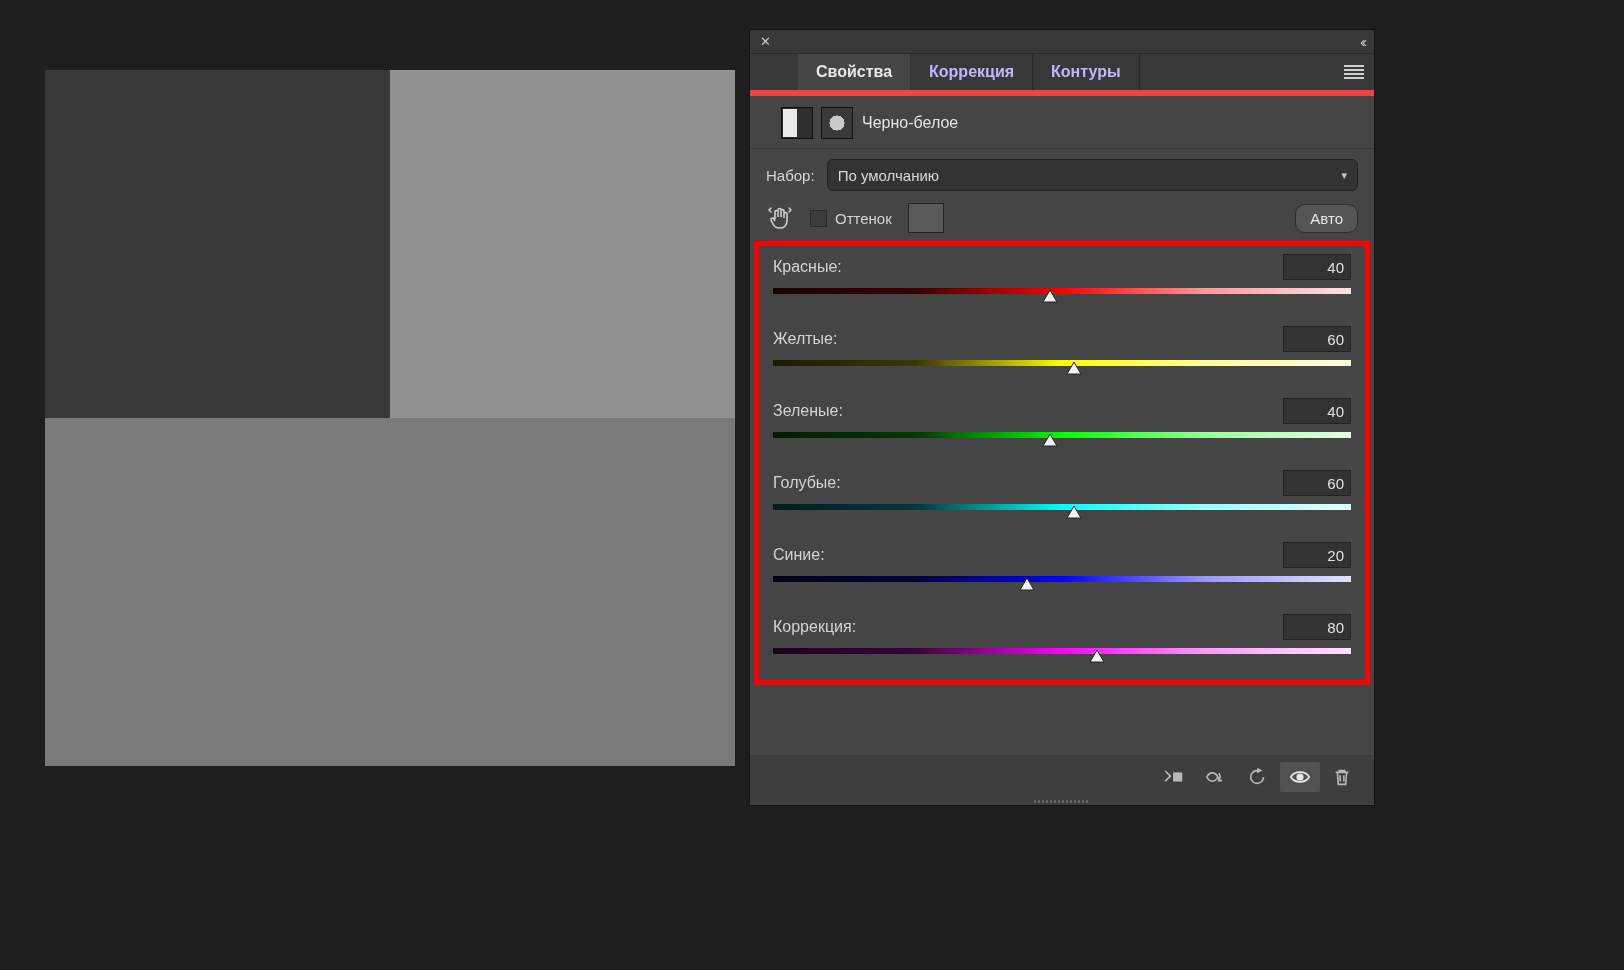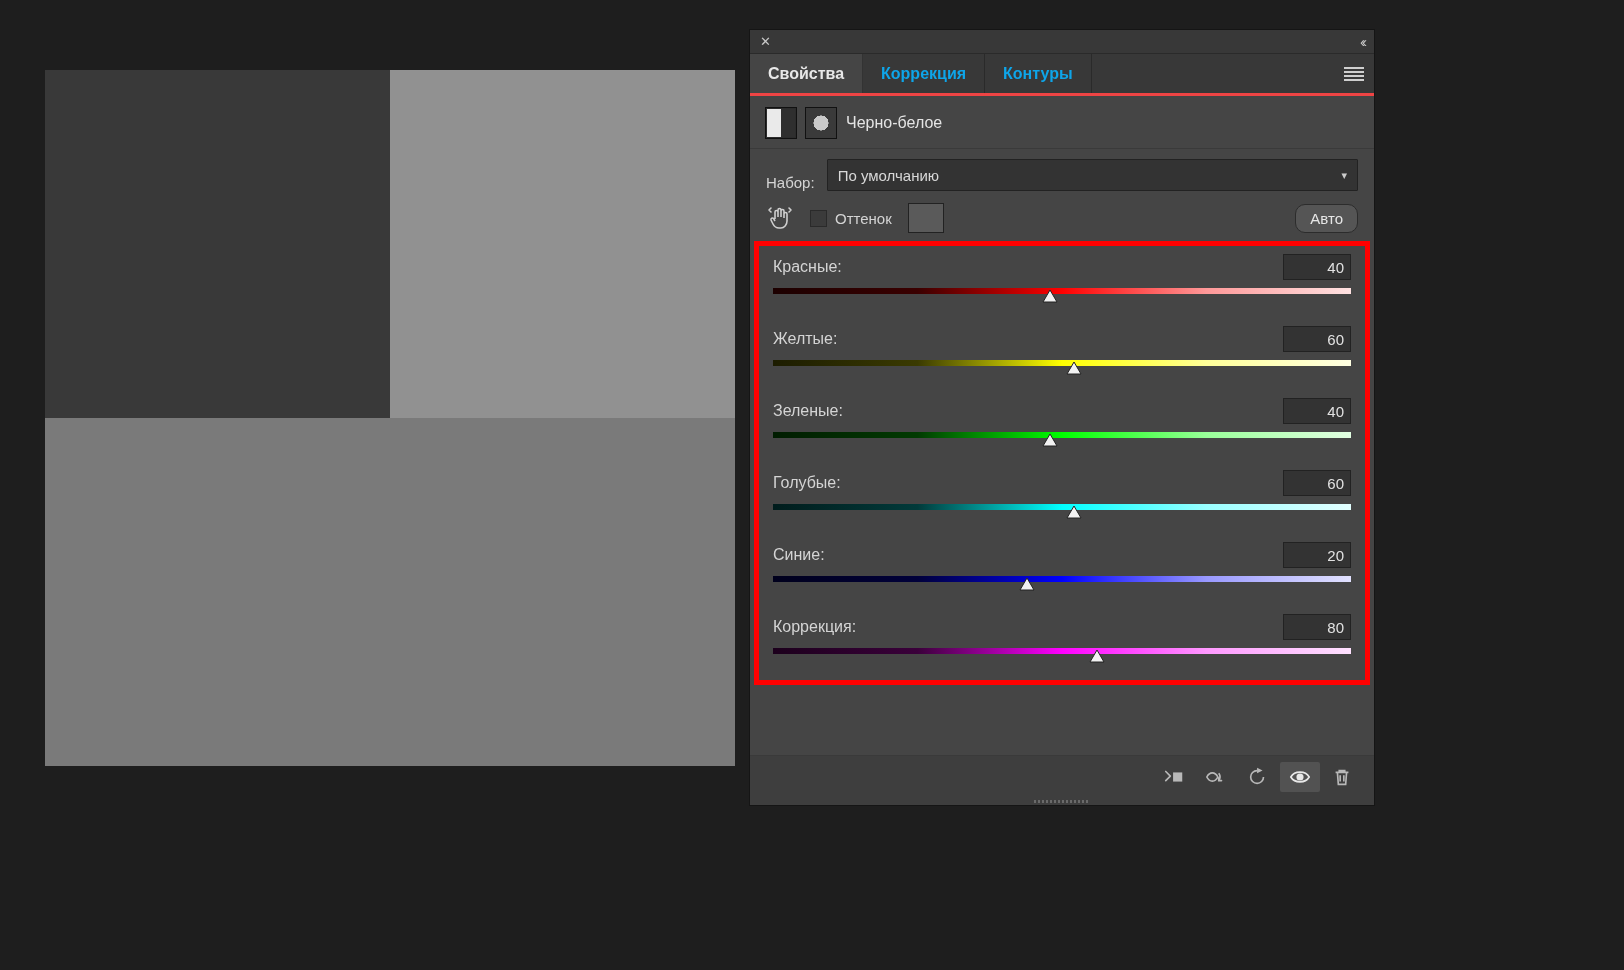--- a/index.html
+++ b/index.html
@@ -63,30 +63,31 @@
     cursor: pointer;
     padding: 0 4px;
   }
 
   
   .tabs-row {
     height: 42px;
     background: #383838;
     display: flex;
     align-items: stretch;
-    border-bottom: 3px solid #ef4444;
+    border-bottom: 6px solid #ef4444;
     position: relative;
+    padding-left: 48px;
   }
   .tab {
     padding: 0 18px;
     display: flex;
     align-items: center;
     font-size: 16px;
     font-weight: 600;
-    color: #0ea5e9;
+    color: #c4b5fd;
     cursor: pointer;
     border-right: 1px solid rgba(0,0,0,0.25);
   }
   .tab.active {
     background: #454545;
     color: #e8e8e8;
   }
   .tabs-row .menu-icon {
     position: absolute;
     right: 10px;
@@ -99,44 +100,44 @@
     flex-direction:column;
     justify-content:space-between;
   }
   .menu-icon span{ height:2px; background:#cfcfcf; display:block;}
 
   
   .title-row {
     display: flex;
     align-items: center;
     gap: 10px;
-    padding: 12px 16px 10px;
+    padding: 12px 32px 10px;
     border-bottom: 1px solid #3a3a3a;
   }
   .title-icon {
     width: 30px; height: 30px;
     border: 1px solid #2c2c2c;
     background: linear-gradient(to right, #eaeaea 50%, #2f2f2f 50%);
     box-shadow: 0 0 0 1px #111;
   }
   .title-icon2 {
     width: 30px; height: 30px;
     background: radial-gradient(circle at center, #cacaca 35%, #3a3a3a 36%);
     box-shadow: 0 0 0 1px #111;
   }
   .title-text { font-size: 16px; color: #e4e4e4; font-weight:500; }
 
   
   .preset-row {
-    display:flex; align-items:flex-end; gap:12px; padding: 10px 16px 0;
+    display:flex; align-items:center; gap:12px; padding: 10px 16px 0;
   }
   .preset-label{ font-size:15px; color:#d4d4d4; }
   .preset-select{
     flex:1; height:32px;
-    background:#333; border:1px solid #222; border-radius:1px;
+    background:#333; border:1px solid #222; border-radius:6px;
     color:#d8d8d8; padding:0 10px; font-size:15px;
     display:flex; align-items:center; justify-content:space-between;
     cursor:pointer;
   }
   .preset-select .chev{
     font-size:11px; color:#ccc;
   }
 
   
   .opts-row{

